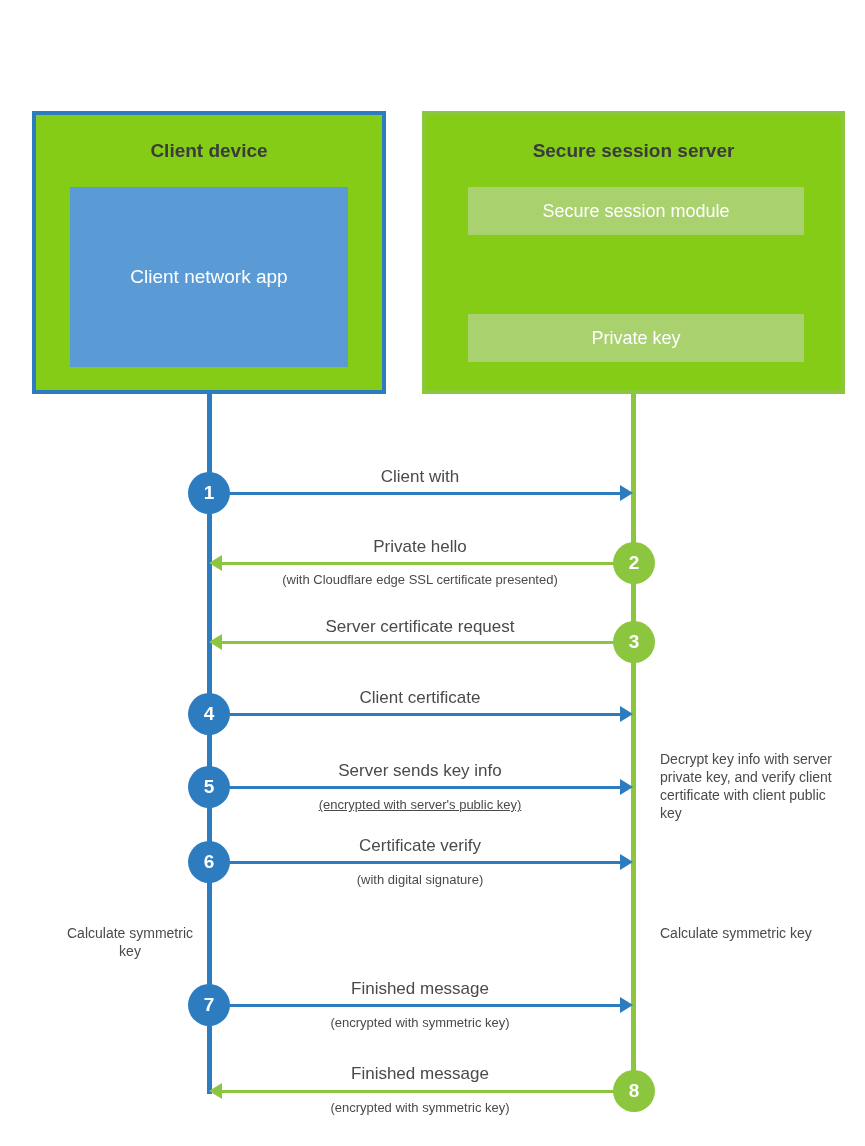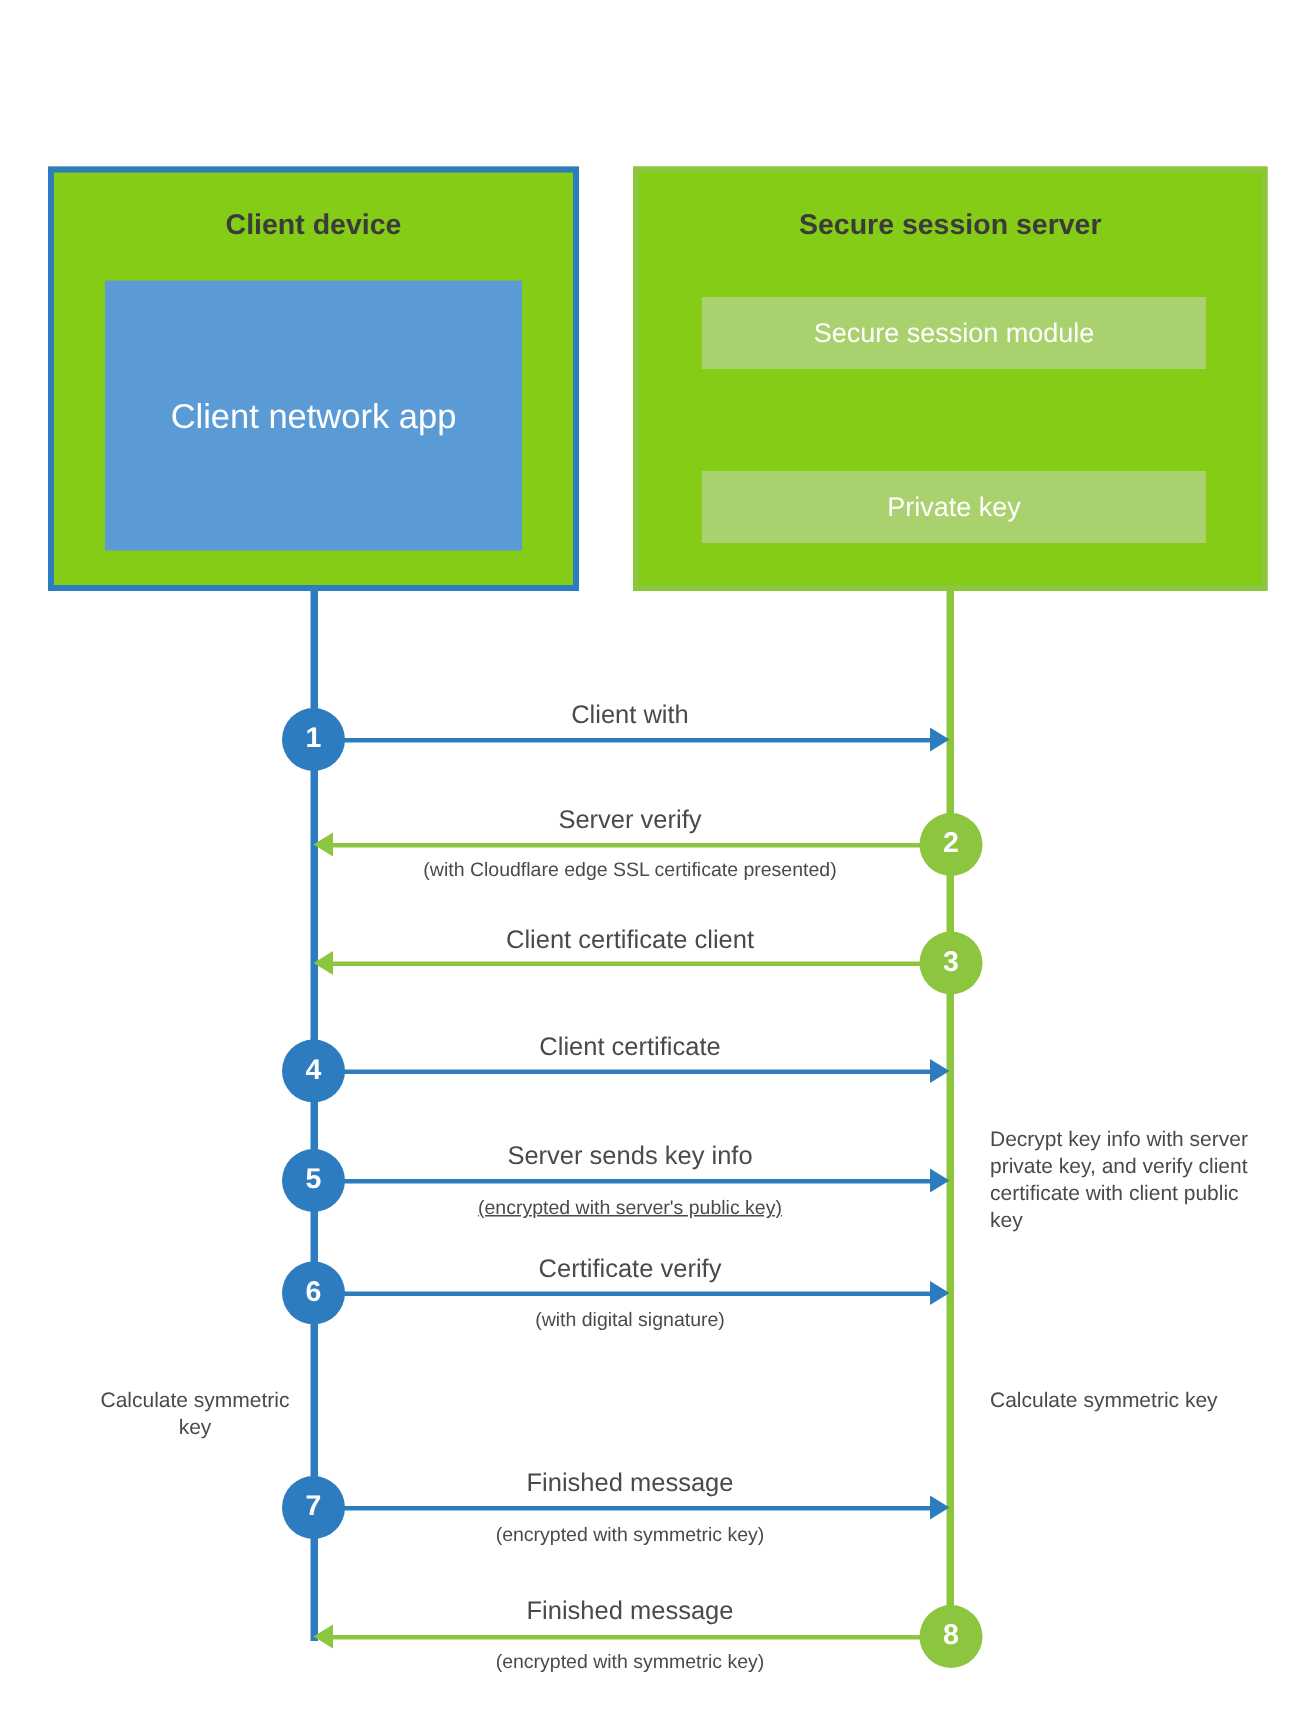--- a/index.html
+++ b/index.html
@@ -27,30 +27,30 @@
 
   .panel-title{
     position:absolute;left:0;right:0;top:25px;
     text-align:center;font-size:19px;font-weight:bold;color:#3b3b3b;
   }
 
   #client-app-box{
     position:absolute;left:34px;top:72px;width:278px;height:180px;
     background:#5b9bd5;color:#ffffff;
     display:flex;align-items:center;justify-content:center;
-    text-align:center;font-size:23px;line-height:26px;font-weight:400;
+    text-align:center;font-size:19px;line-height:26px;font-weight:400;
   }
 
   .server-bar{
     position:absolute;left:42px;width:336px;height:48px;
     background:#a9d26f;color:#ffffff;
     display:flex;align-items:center;justify-content:center;
     font-size:18px;font-weight:400;
   }
-  #server-bar-0{top:83px;}
+  #server-bar-0{top:72px;}
   #server-bar-1{top:137px;}
   #server-bar-2{top:199px;}
 
   
   .lifeline{position:absolute;width:5px;}
   #client-lifeline{left:207px;top:394px;height:700px;background:#2e7cc0;}
   #server-lifeline{left:631px;top:394px;height:700px;background:#8cc63f;}
 
   
   .step{position:absolute;left:0;width:865px;height:0;}
@@ -110,29 +110,29 @@
   <div class="lifeline" id="server-lifeline"></div>
 
   <div class="step">
     <div class="msg-label" style="top:467px;">Client with</div>
     <div class="arrow-line arrow-blue" style="left:209px;top:492px;width:413px;"></div>
     <div class="arrow-head head-right-blue" style="left:620px;top:485px;"></div>
     <div class="badge badge-blue" style="left:188px;top:472px;">1</div>
   </div>
 
   <div class="step">
-    <div class="msg-label" style="top:537px;">Server verify</div>
+    <div class="msg-label" style="top:537px;">Private hello</div>
     <div class="arrow-line arrow-green" style="left:222px;top:562px;width:412px;"></div>
     <div class="arrow-head head-left-green" style="left:209px;top:555px;"></div>
     <div class="badge badge-green" style="left:613px;top:542px;">2</div>
     <div class="msg-sub" style="top:572px;">(with Cloudflare edge SSL certificate presented)</div>
   </div>
 
   <div class="step">
-    <div class="msg-label" style="top:617px;">Client certificate client</div>
+    <div class="msg-label" style="top:617px;">Server certificate request</div>
     <div class="arrow-line arrow-green" style="left:222px;top:641px;width:412px;"></div>
     <div class="arrow-head head-left-green" style="left:209px;top:634px;"></div>
     <div class="badge badge-green" style="left:613px;top:621px;">3</div>
   </div>
 
   <div class="step">
     <div class="msg-label" style="top:688px;">Client certificate</div>
     <div class="arrow-line arrow-blue" style="left:209px;top:713px;width:413px;"></div>
     <div class="arrow-head head-right-blue" style="left:620px;top:706px;"></div>
     <div class="badge badge-blue" style="left:188px;top:693px;">4</div>

